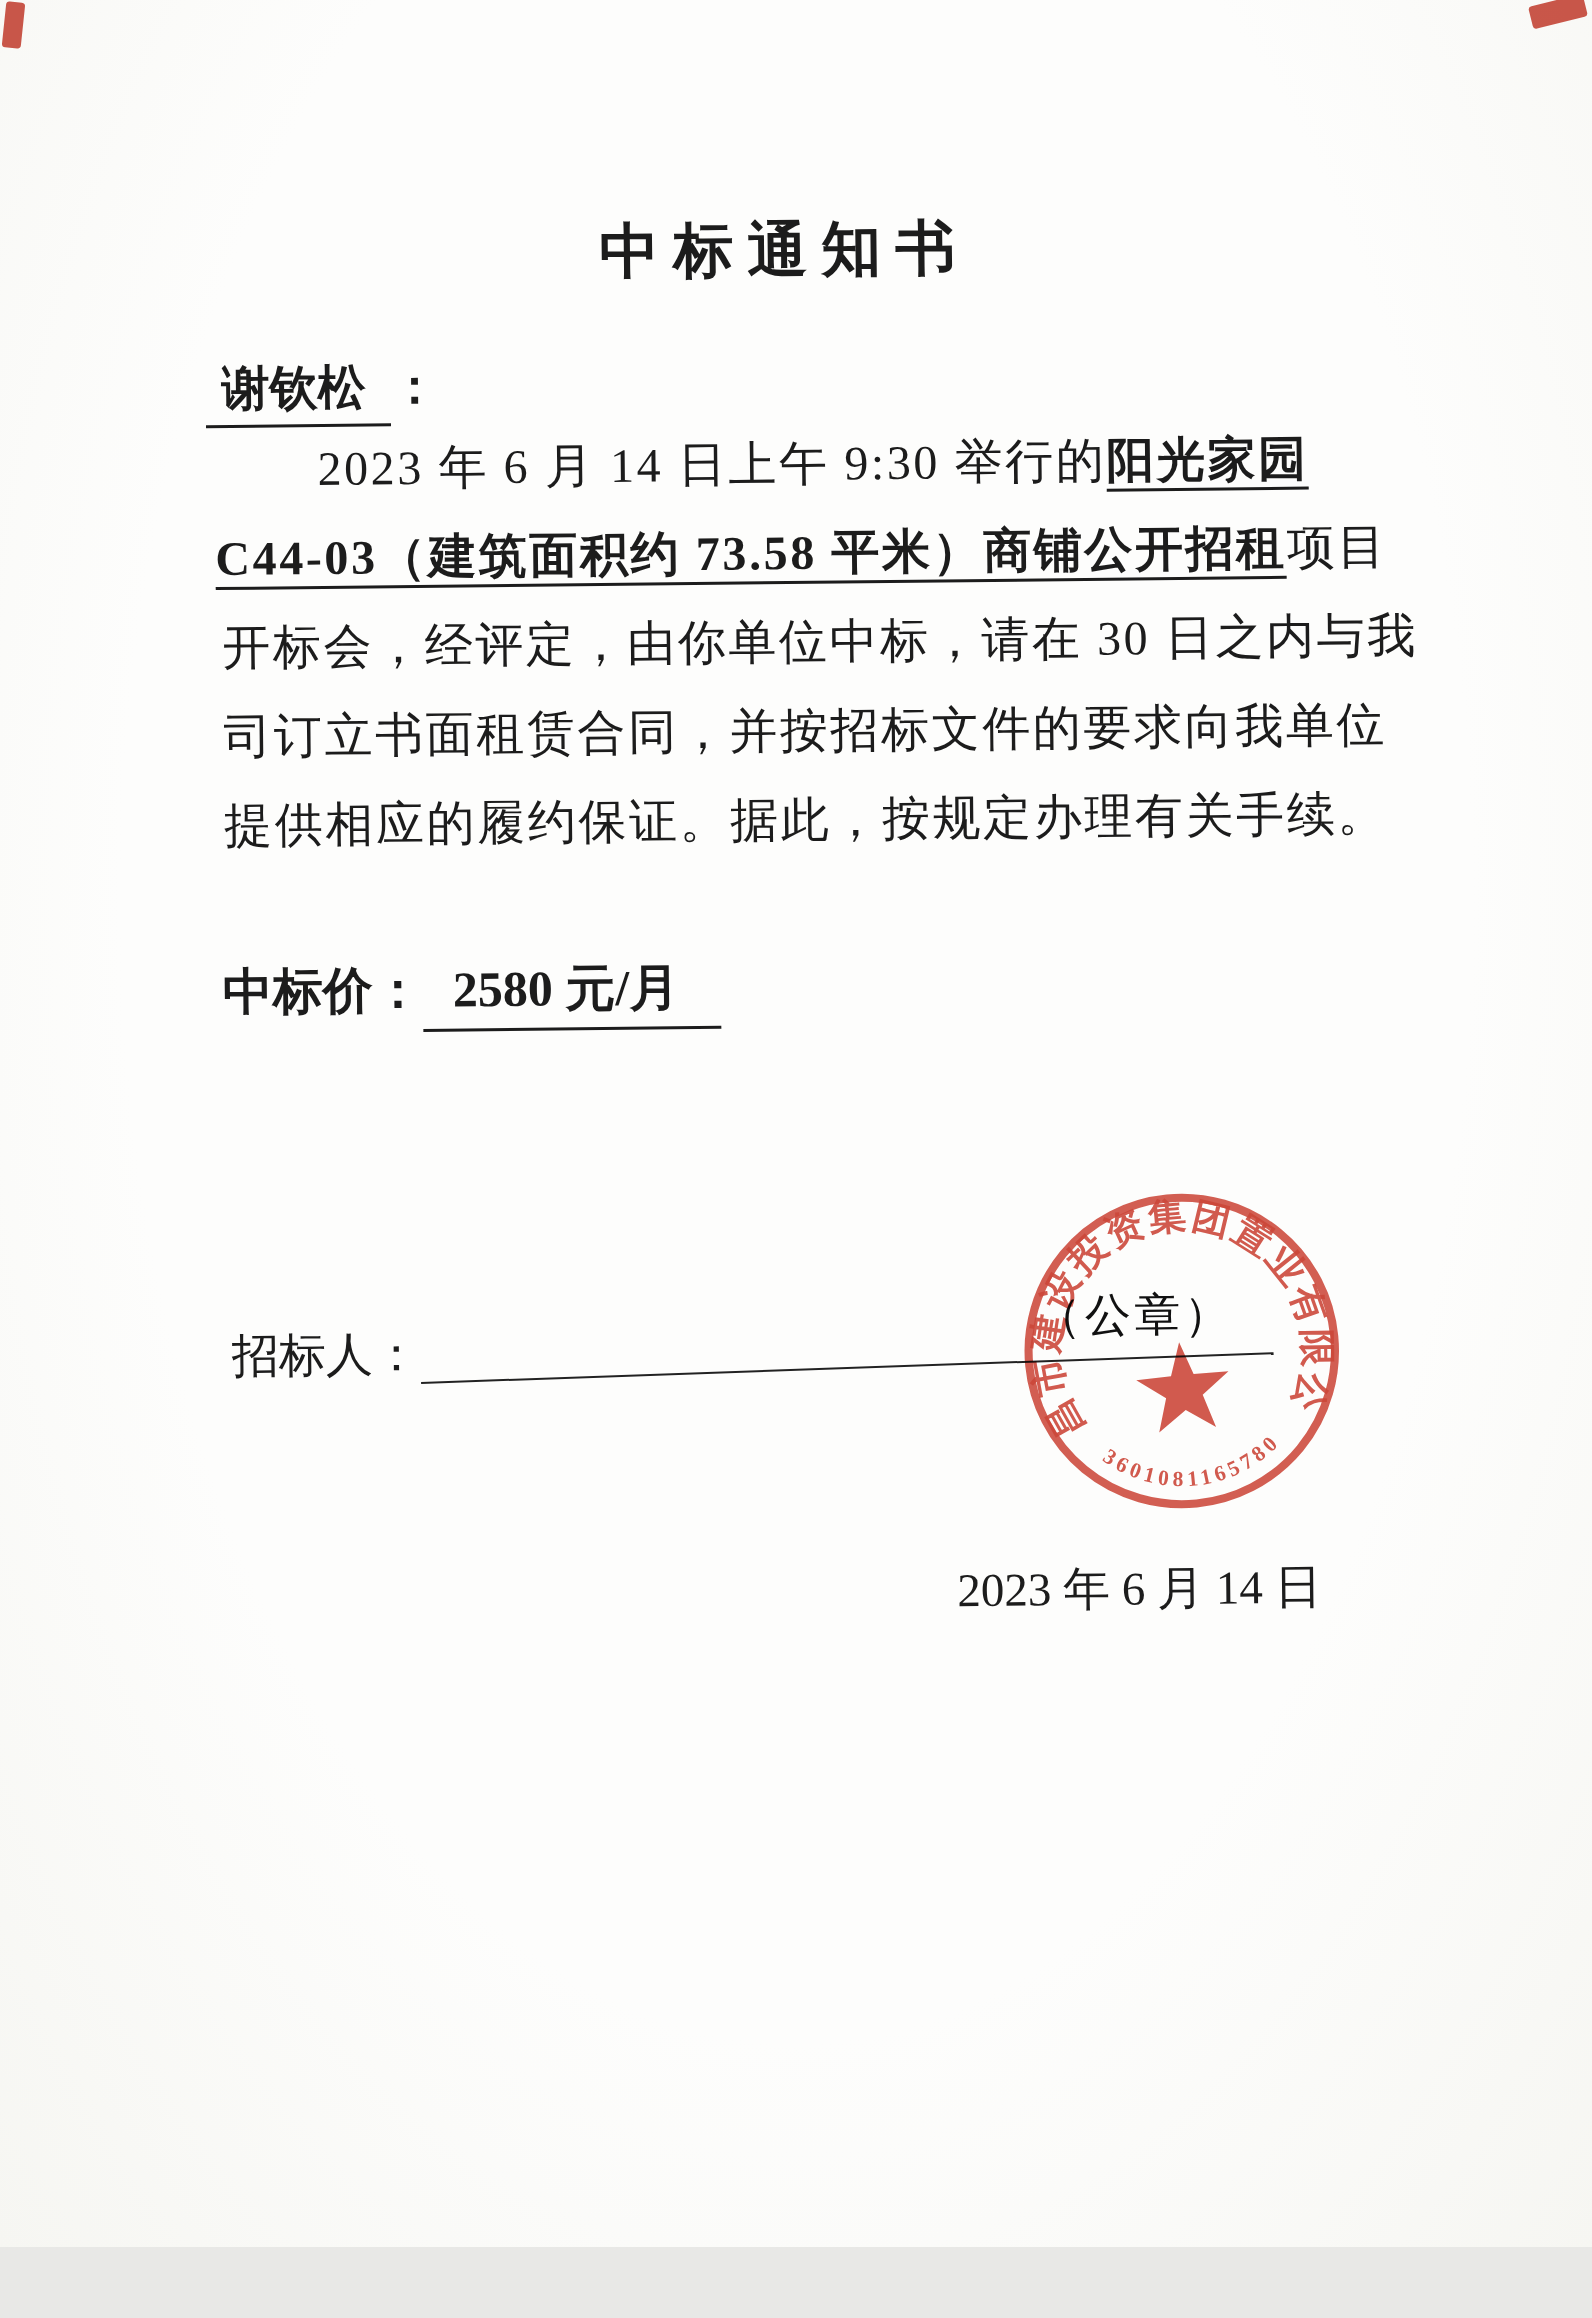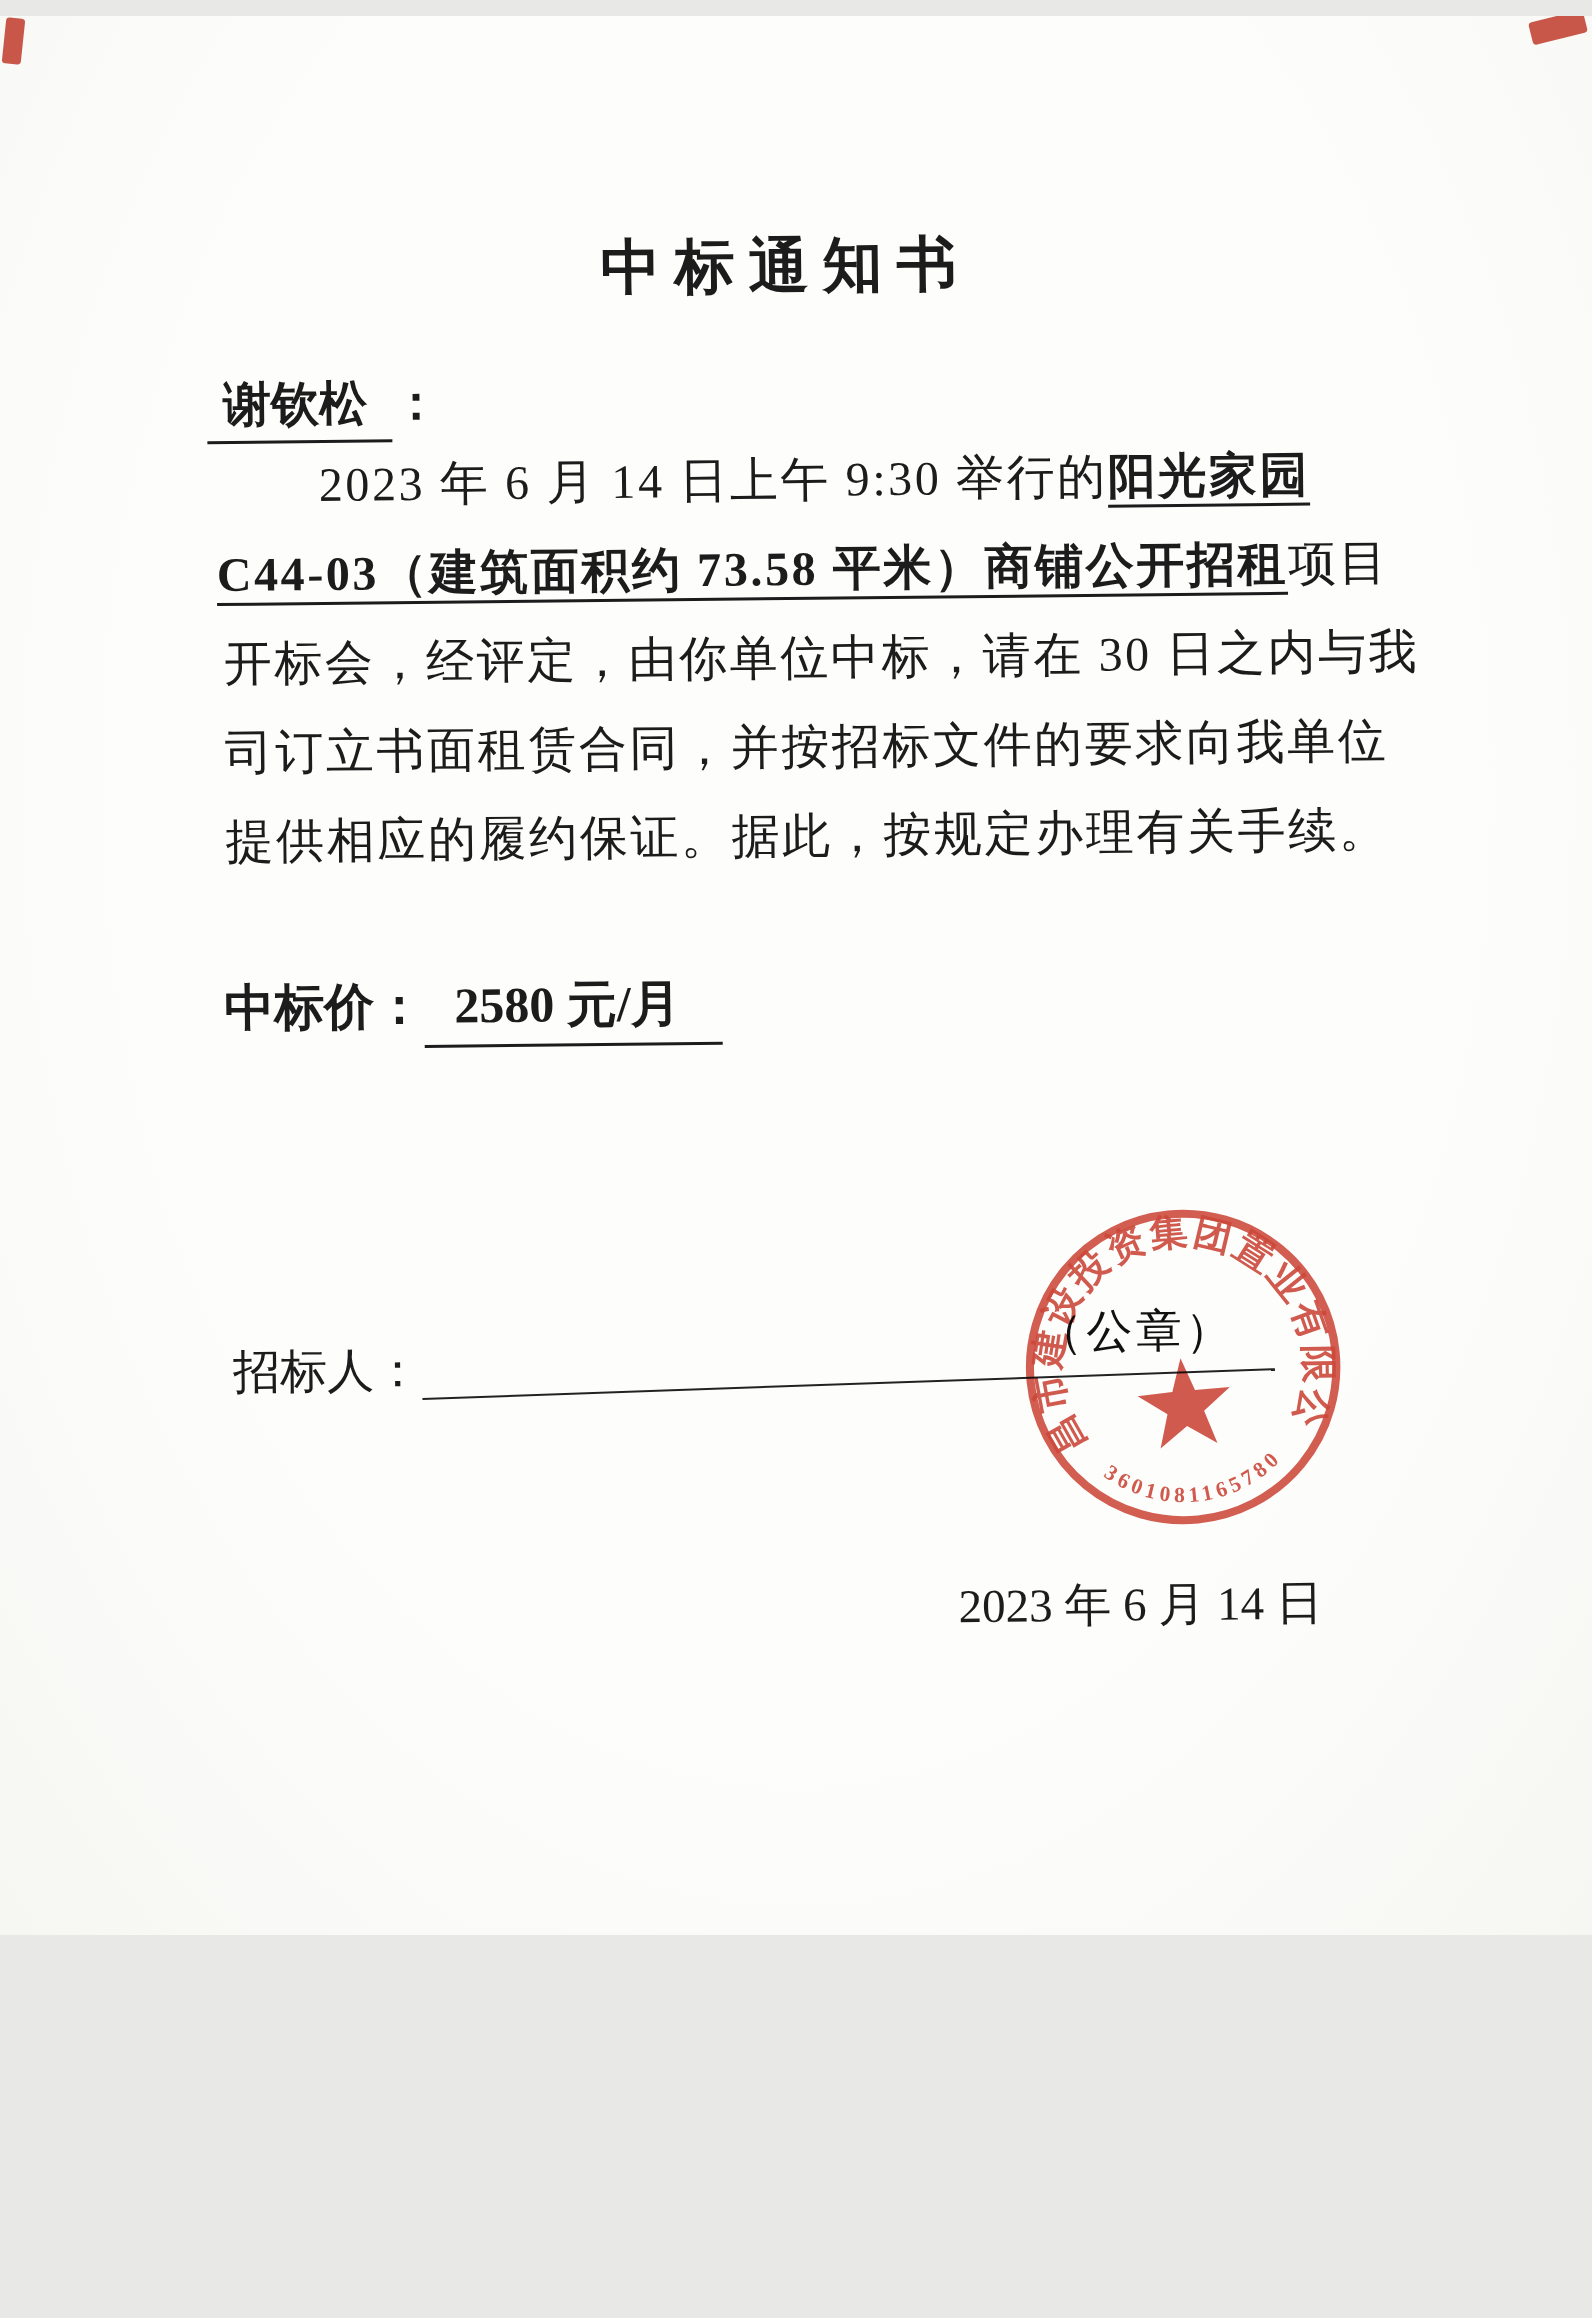--- a/index.html
+++ b/index.html
@@ -1,19 +1,19 @@
 <!DOCTYPE html>
 <html style="font-size:14px"><head>
 <meta charset="utf-8">
 <style>
   html,body{margin:0;padding:0;background:#e8e8e6;}
   .page{
     position:relative;
-    width:1593px;height:1919px;
-    margin:16px auto;
+    width:1593px;height:2247px;
+    margin:0 auto;
     background:radial-gradient(ellipse at 50% 40%, #fdfdfc 60%, #f6f6f2 100%);
     overflow:hidden;
     font-family:"Liberation Serif","DejaVu Serif",serif;
     color:#1c1c1c;
   }
   .content{
     position:absolute;inset:0;
     transform:rotate(-0.6deg);
     transform-origin:50% 40%;
   }

